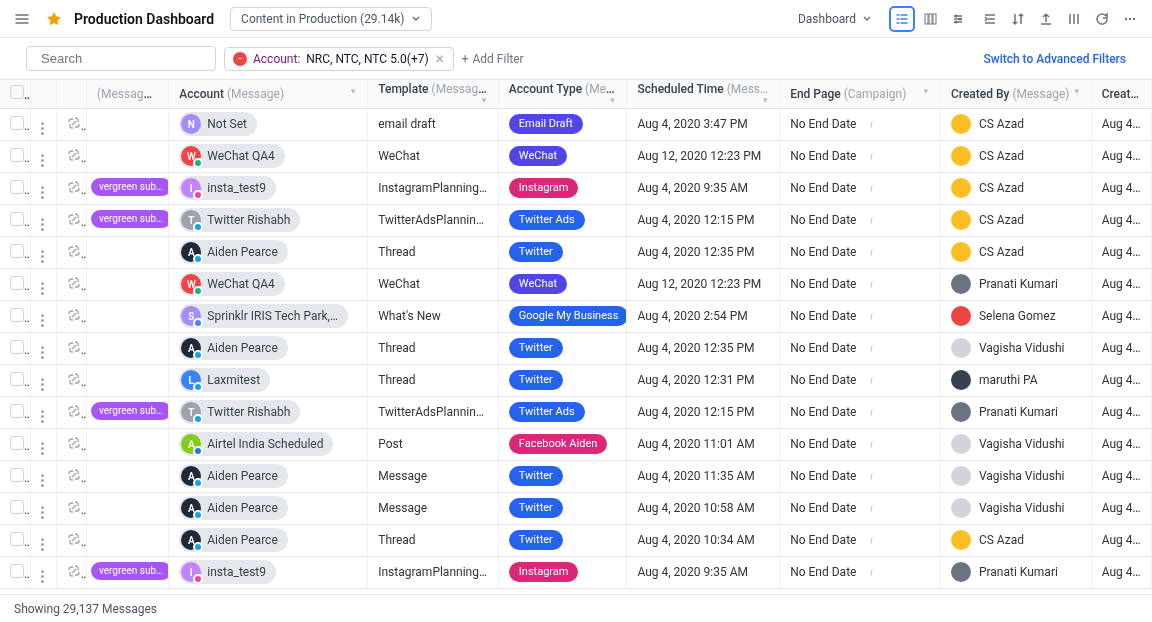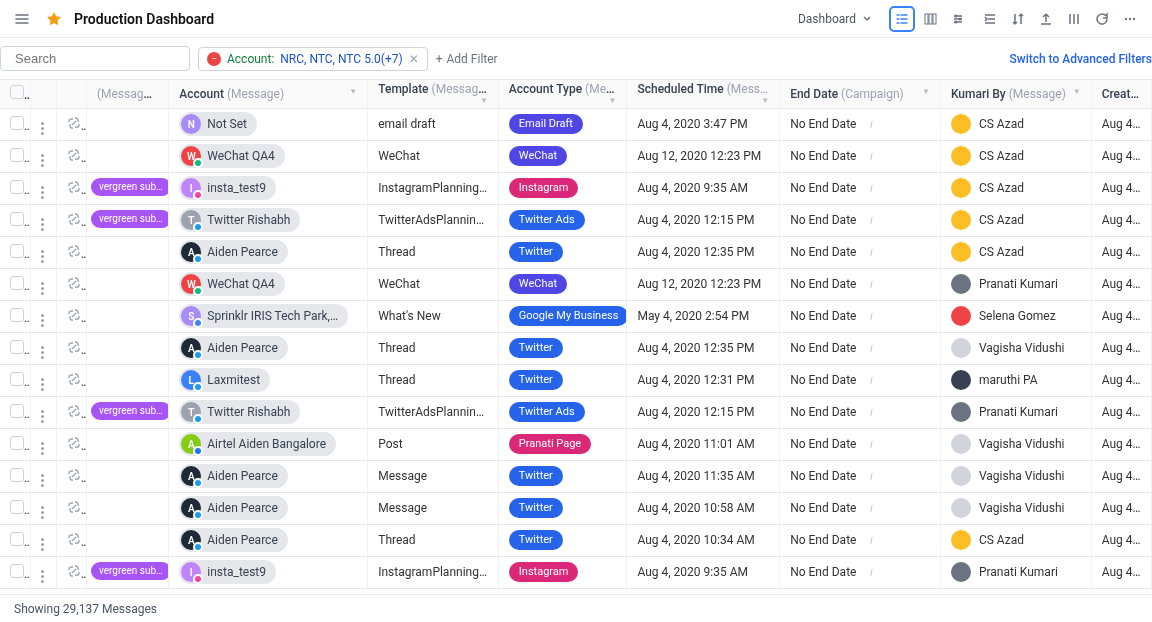--- a/index.html
+++ b/index.html
@@ -43,21 +43,21 @@
 .toolbar-group { display: flex; align-items: center; gap: 4px; }
 .icon-btn.active {
   outline: 2px solid #3b82f6;
   outline-offset: -1px;
   color: #3b82f6;
 }
 .filter-bar {
   display: flex;
   align-items: center;
   height: 42px;
-  padding: 4px 0;
+  padding: 4px 26px;
   border-bottom: 1px solid #e5e7eb;
   gap: 8px;
 }
 .search-wrap {
   display: flex; align-items: center;
   border: 1px solid #d1d5db;
   border-radius: 4px;
   padding: 4px 8px;
   width: 190px;
   color: #9ca3af;
@@ -78,22 +78,22 @@
   gap: 6px;
   font-size: 12px;
   color: #4b5563;
 }
 .filter-chip .minus {
   width: 14px; height: 14px; border-radius: 50%;
   background: #ef4444; color: #fff;
   display: flex; align-items: center; justify-content: center;
   font-size: 10px; line-height: 1;
 }
-.filter-chip .label { color: #15803d; }
-.filter-chip .val { color: #1d4ed8; }
+.filter-chip .label { color: #701a75; }
+.filter-chip .val { color: #0f172a; }
 .filter-chip .close { color: #9ca3af; cursor: pointer; }
 .add-filter {
   display: flex; align-items: center;
   gap: 4px; color: #6b7280; font-size: 12px;
   cursor: pointer;
 }
 .switch-adv { color: #2563eb; font-size: 12px; cursor: pointer; font-weight: 500; }
 .table-wrap {
   overflow: auto;
   height: calc(622px - 38px - 42px - 28px);
@@ -210,20 +210,26 @@
       <svg width="16" height="16" viewBox="0 0 16 16">
         <path d="M2 4h12M2 8h12M2 12h12" stroke="currentColor" stroke-width="1.5" stroke-linecap="round"></path>
       </svg>
     </div>
   <div class="icon-btn star">
       <svg width="16" height="16" viewBox="0 0 16 16" fill="currentColor">
         <path d="M8 1l2.09 4.24L15 6l-3.5 3.41.83 4.83L8 11.97l-4.33 2.27.83-4.83L1 6l4.91-.76z"></path>
       </svg>
     </div>
   <div class="dash-title">Production Dashboard</div>
+  <div class="dropdown-btn">
+    <span>Content in Production (29.14k)</span>
+    <svg width="10" height="10" viewBox="0 0 10 10">
+        <path d="M2 3l3 3 3-3" stroke="#6b7280" stroke-width="1.5" fill="none"></path>
+      </svg>
+  </div>
   <div class="spacer"></div>
   <div class="dropdown-btn" style="border:none;">
     <span>Dashboard</span>
     <svg width="10" height="10" viewBox="0 0 10 10">
         <path d="M2 3l3 3 3-3" stroke="#6b7280" stroke-width="1.5" fill="none"></path>
       </svg>
   </div>
   <div class="toolbar-group">
     <div class="icon-btn active">
         <svg width="14" height="14" viewBox="0 0 14 14">
@@ -309,22 +315,22 @@
   <thead>
     <tr>
       <th class="col-check"><span class="checkbox"></span></th>
       <th class="col-menu"></th>
       <th class="col-link"></th>
       <th class="col-msg"><span></span><span class="sub">(Message)</span> <span class="th-arrow">▼</span></th>
       <th class="col-account"><span>Account</span> <span class="sub">(Message)</span> <span class="th-arrow" style="float:right">▼</span></th>
       <th class="col-template"><span>Template</span> <span class="sub">(Message)</span> <span class="th-arrow" style="float:right">▼</span></th>
       <th class="col-type"><span>Account Type</span> <span class="sub">(Mes…</span> <span class="th-arrow" style="float:right">▼</span></th>
       <th class="col-sched"><span>Scheduled Time</span> <span class="sub">(Mess…</span> <span class="th-arrow" style="float:right">▼</span></th>
-      <th class="col-end"><span>End Date</span> <span class="sub">(Campaign)</span> <span class="th-arrow" style="float:right">▼</span></th>
-      <th class="col-created"><span>Kumari By</span> <span class="sub">(Message)</span> <span class="th-arrow" style="float:right">▼</span></th>
+      <th class="col-end"><span>End Page</span> <span class="sub">(Campaign)</span> <span class="th-arrow" style="float:right">▼</span></th>
+      <th class="col-created"><span>Created By</span> <span class="sub">(Message)</span> <span class="th-arrow" style="float:right">▼</span></th>
       <th class="col-createdtime"><span>Created</span></th>
     </tr>
   </thead>
   <tbody id="tbody">
         <tr>
           <td class="col-check"><span class="checkbox"></span></td>
           <td class="col-menu"><span class="kebab">
               <span></span>
               <span></span>
               <span></span>
@@ -494,21 +500,21 @@
           <td class="col-link"><svg class="linkicon" width="14" height="14" viewBox="0 0 14 14">
               <path d="M5 9l4-4M6 3h-2a2 2 0 0 0-2 2v1M8 11h2a2 2 0 0 0 2-2v-1M3 8v2a2 2 0 0 0 2 2h1M11 6v-2a2 2 0 0 0-2-2h-1" stroke="#9ca3af" stroke-width="1.3" fill="none"></path>
             </svg></td>
           <td class="col-msg" style="padding: 0px 4px;"></td>
           <td class="col-account"><span class="account-chip">
               <span class="avatar-sm" style="background: rgb(167, 139, 250);">S<span class="badge" style="background: rgb(66, 133, 244);"></span></span>
               <span>Sprinklr IRIS Tech Park,…</span>
             </span></td>
           <td class="col-template">What's New</td>
           <td class="col-type"><span class="pill" style="background: rgb(37, 99, 235);">Google My Business</span></td>
-          <td class="col-sched">May 4, 2020 2:54 PM</td>
+          <td class="col-sched">Aug 4, 2020 2:54 PM</td>
           <td class="col-end"><span>No End Date</span> &nbsp; <span class="info-i">i</span></td>
           <td class="col-created">
             <span class="user-cell">
               <span class="user-avatar" style="background: rgb(239, 68, 68);"></span>
               <span>Selena Gomez</span>
             </span>
           </td>
           <td class="col-createdtime">Aug 4, 2</td>
         </tr>
         <tr>
@@ -598,24 +604,24 @@
               <span></span>
               <span></span>
               <span></span>
             </span></td>
           <td class="col-link"><svg class="linkicon" width="14" height="14" viewBox="0 0 14 14">
               <path d="M5 9l4-4M6 3h-2a2 2 0 0 0-2 2v1M8 11h2a2 2 0 0 0 2-2v-1M3 8v2a2 2 0 0 0 2 2h1M11 6v-2a2 2 0 0 0-2-2h-1" stroke="#9ca3af" stroke-width="1.3" fill="none"></path>
             </svg></td>
           <td class="col-msg" style="padding: 0px 4px;"></td>
           <td class="col-account"><span class="account-chip">
               <span class="avatar-sm" style="background: rgb(132, 204, 22);">A<span class="badge" style="background: rgb(24, 119, 242);"></span></span>
-              <span>Airtel Aiden Bangalore</span>
+              <span>Airtel India Scheduled</span>
             </span></td>
           <td class="col-template">Post</td>
-          <td class="col-type"><span class="pill" style="background: rgb(219, 39, 119);">Pranati Page</span></td>
+          <td class="col-type"><span class="pill" style="background: rgb(219, 39, 119);">Facebook Aiden</span></td>
           <td class="col-sched">Aug 4, 2020 11:01 AM</td>
           <td class="col-end"><span>No End Date</span> &nbsp; <span class="info-i">i</span></td>
           <td class="col-created">
             <span class="user-cell">
               <span class="user-avatar" style="background: rgb(209, 213, 219);"></span>
               <span>Vagisha Vidushi</span>
             </span>
           </td>
           <td class="col-createdtime">Aug 4, 2</td>
         </tr>

